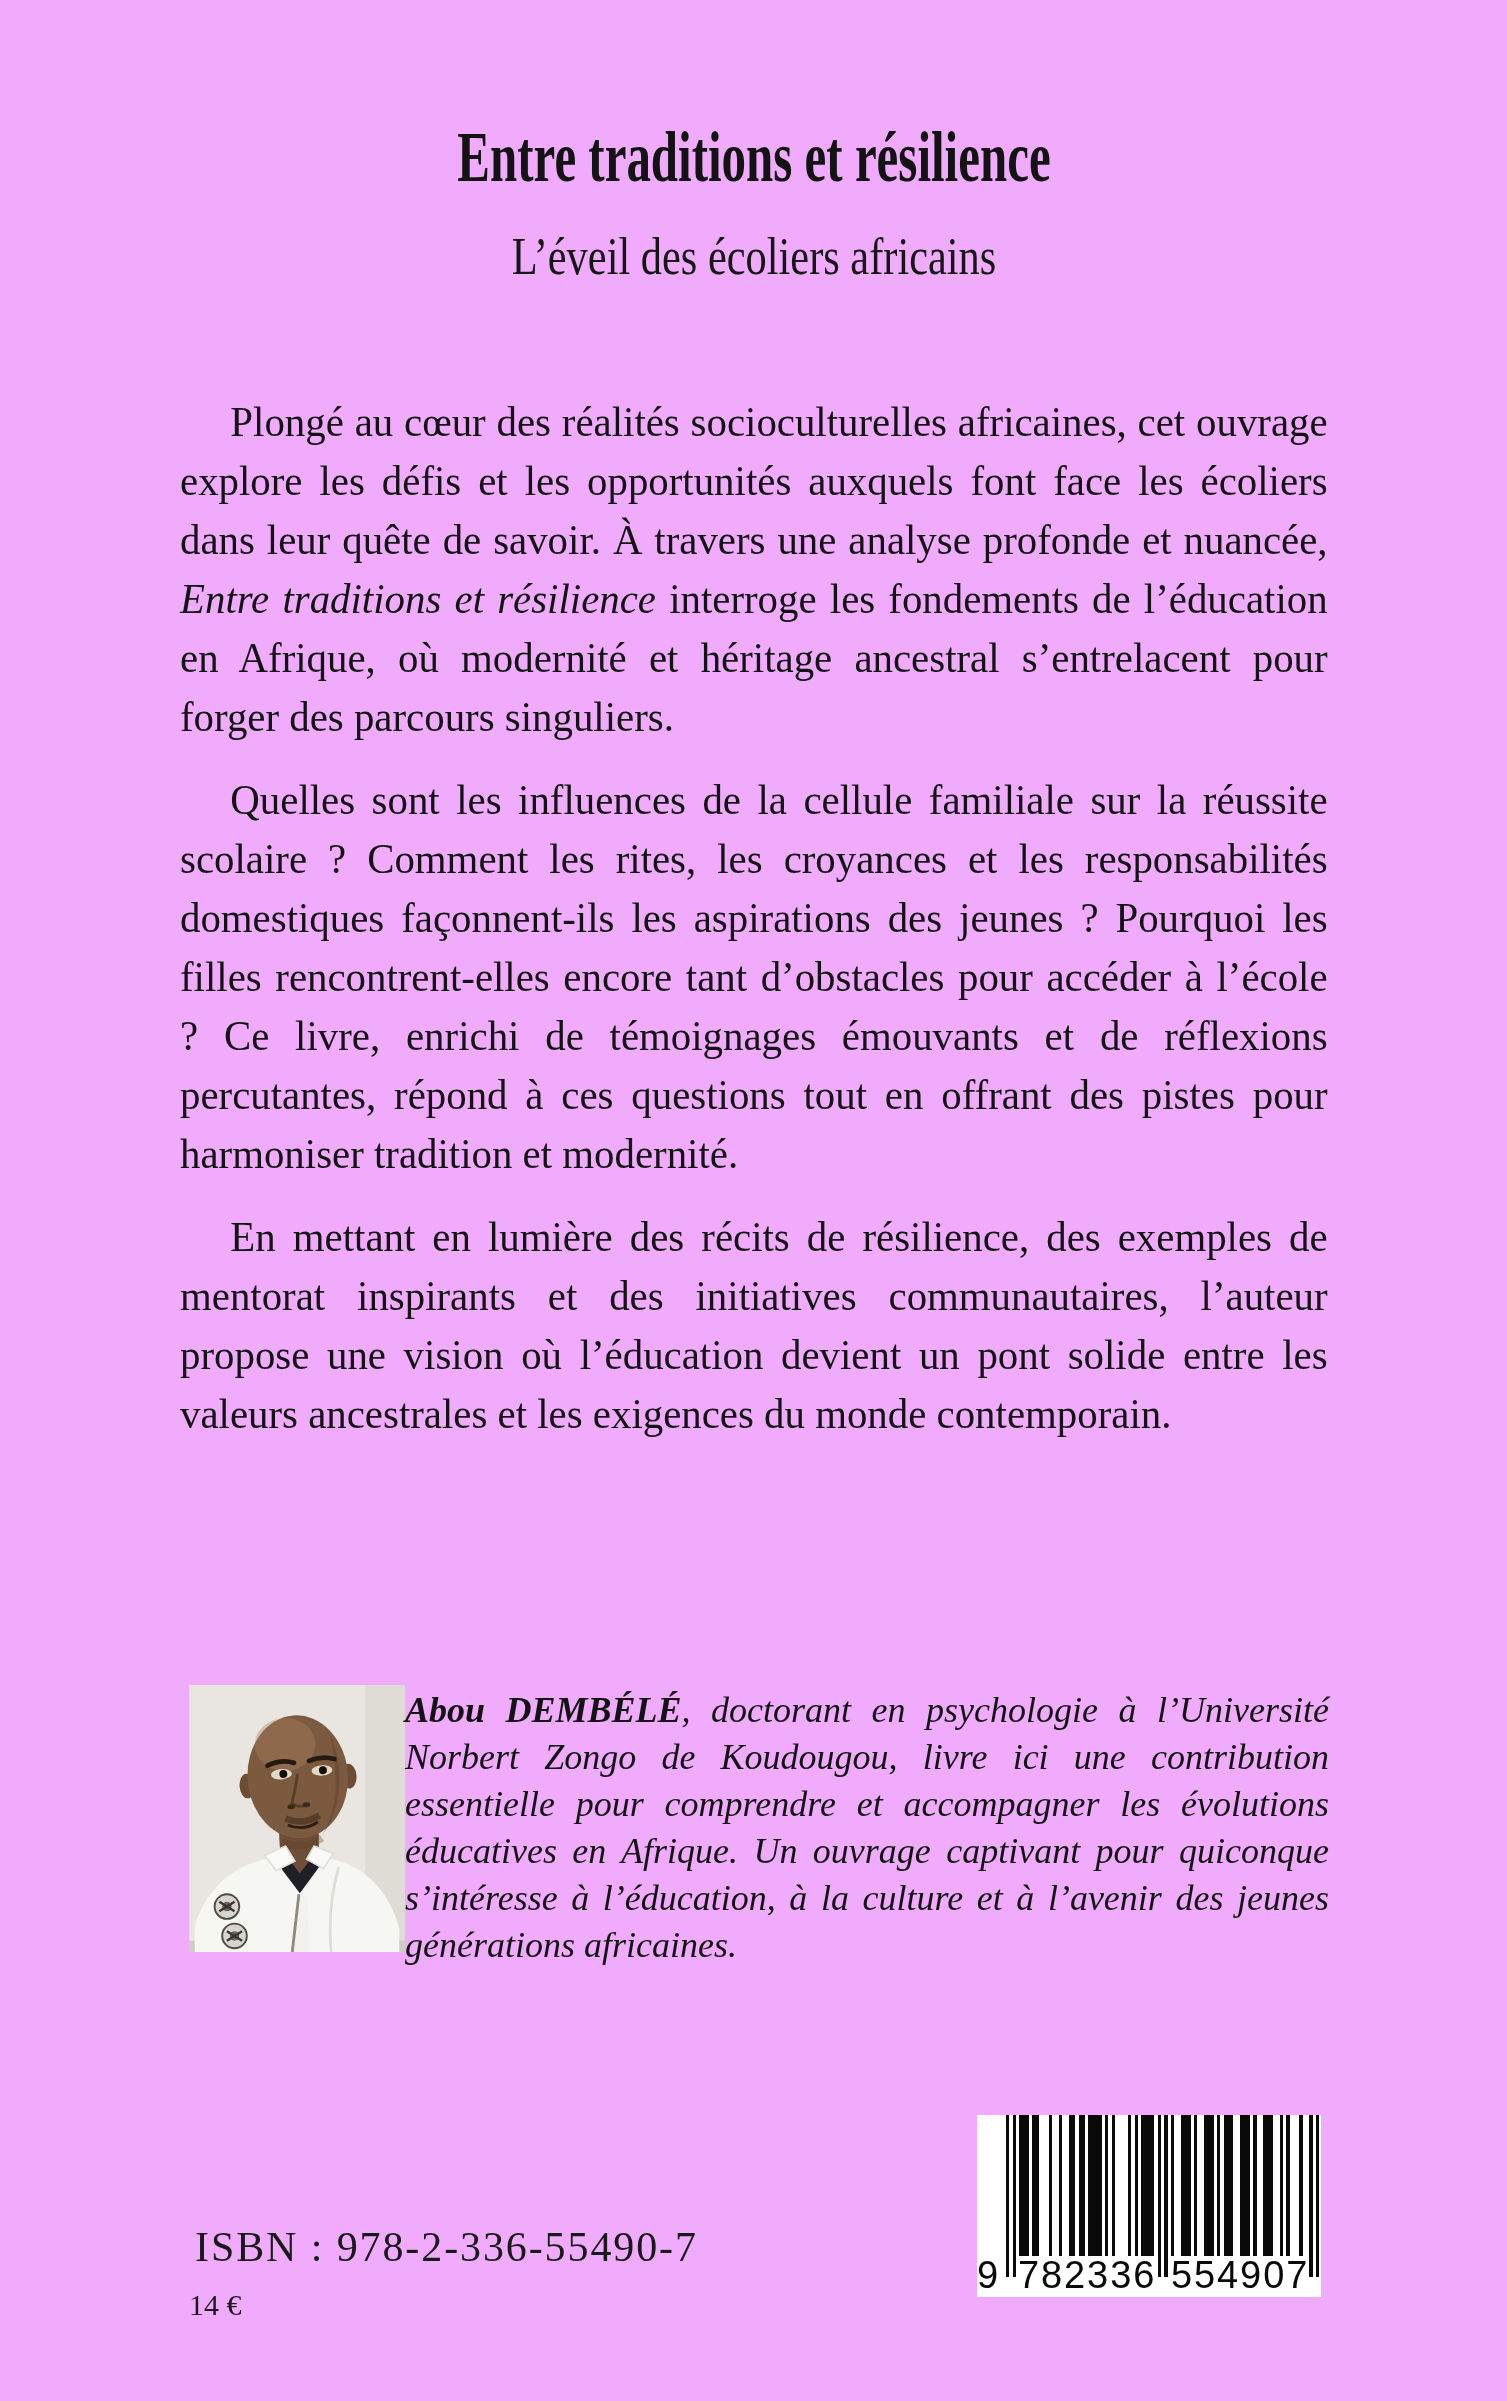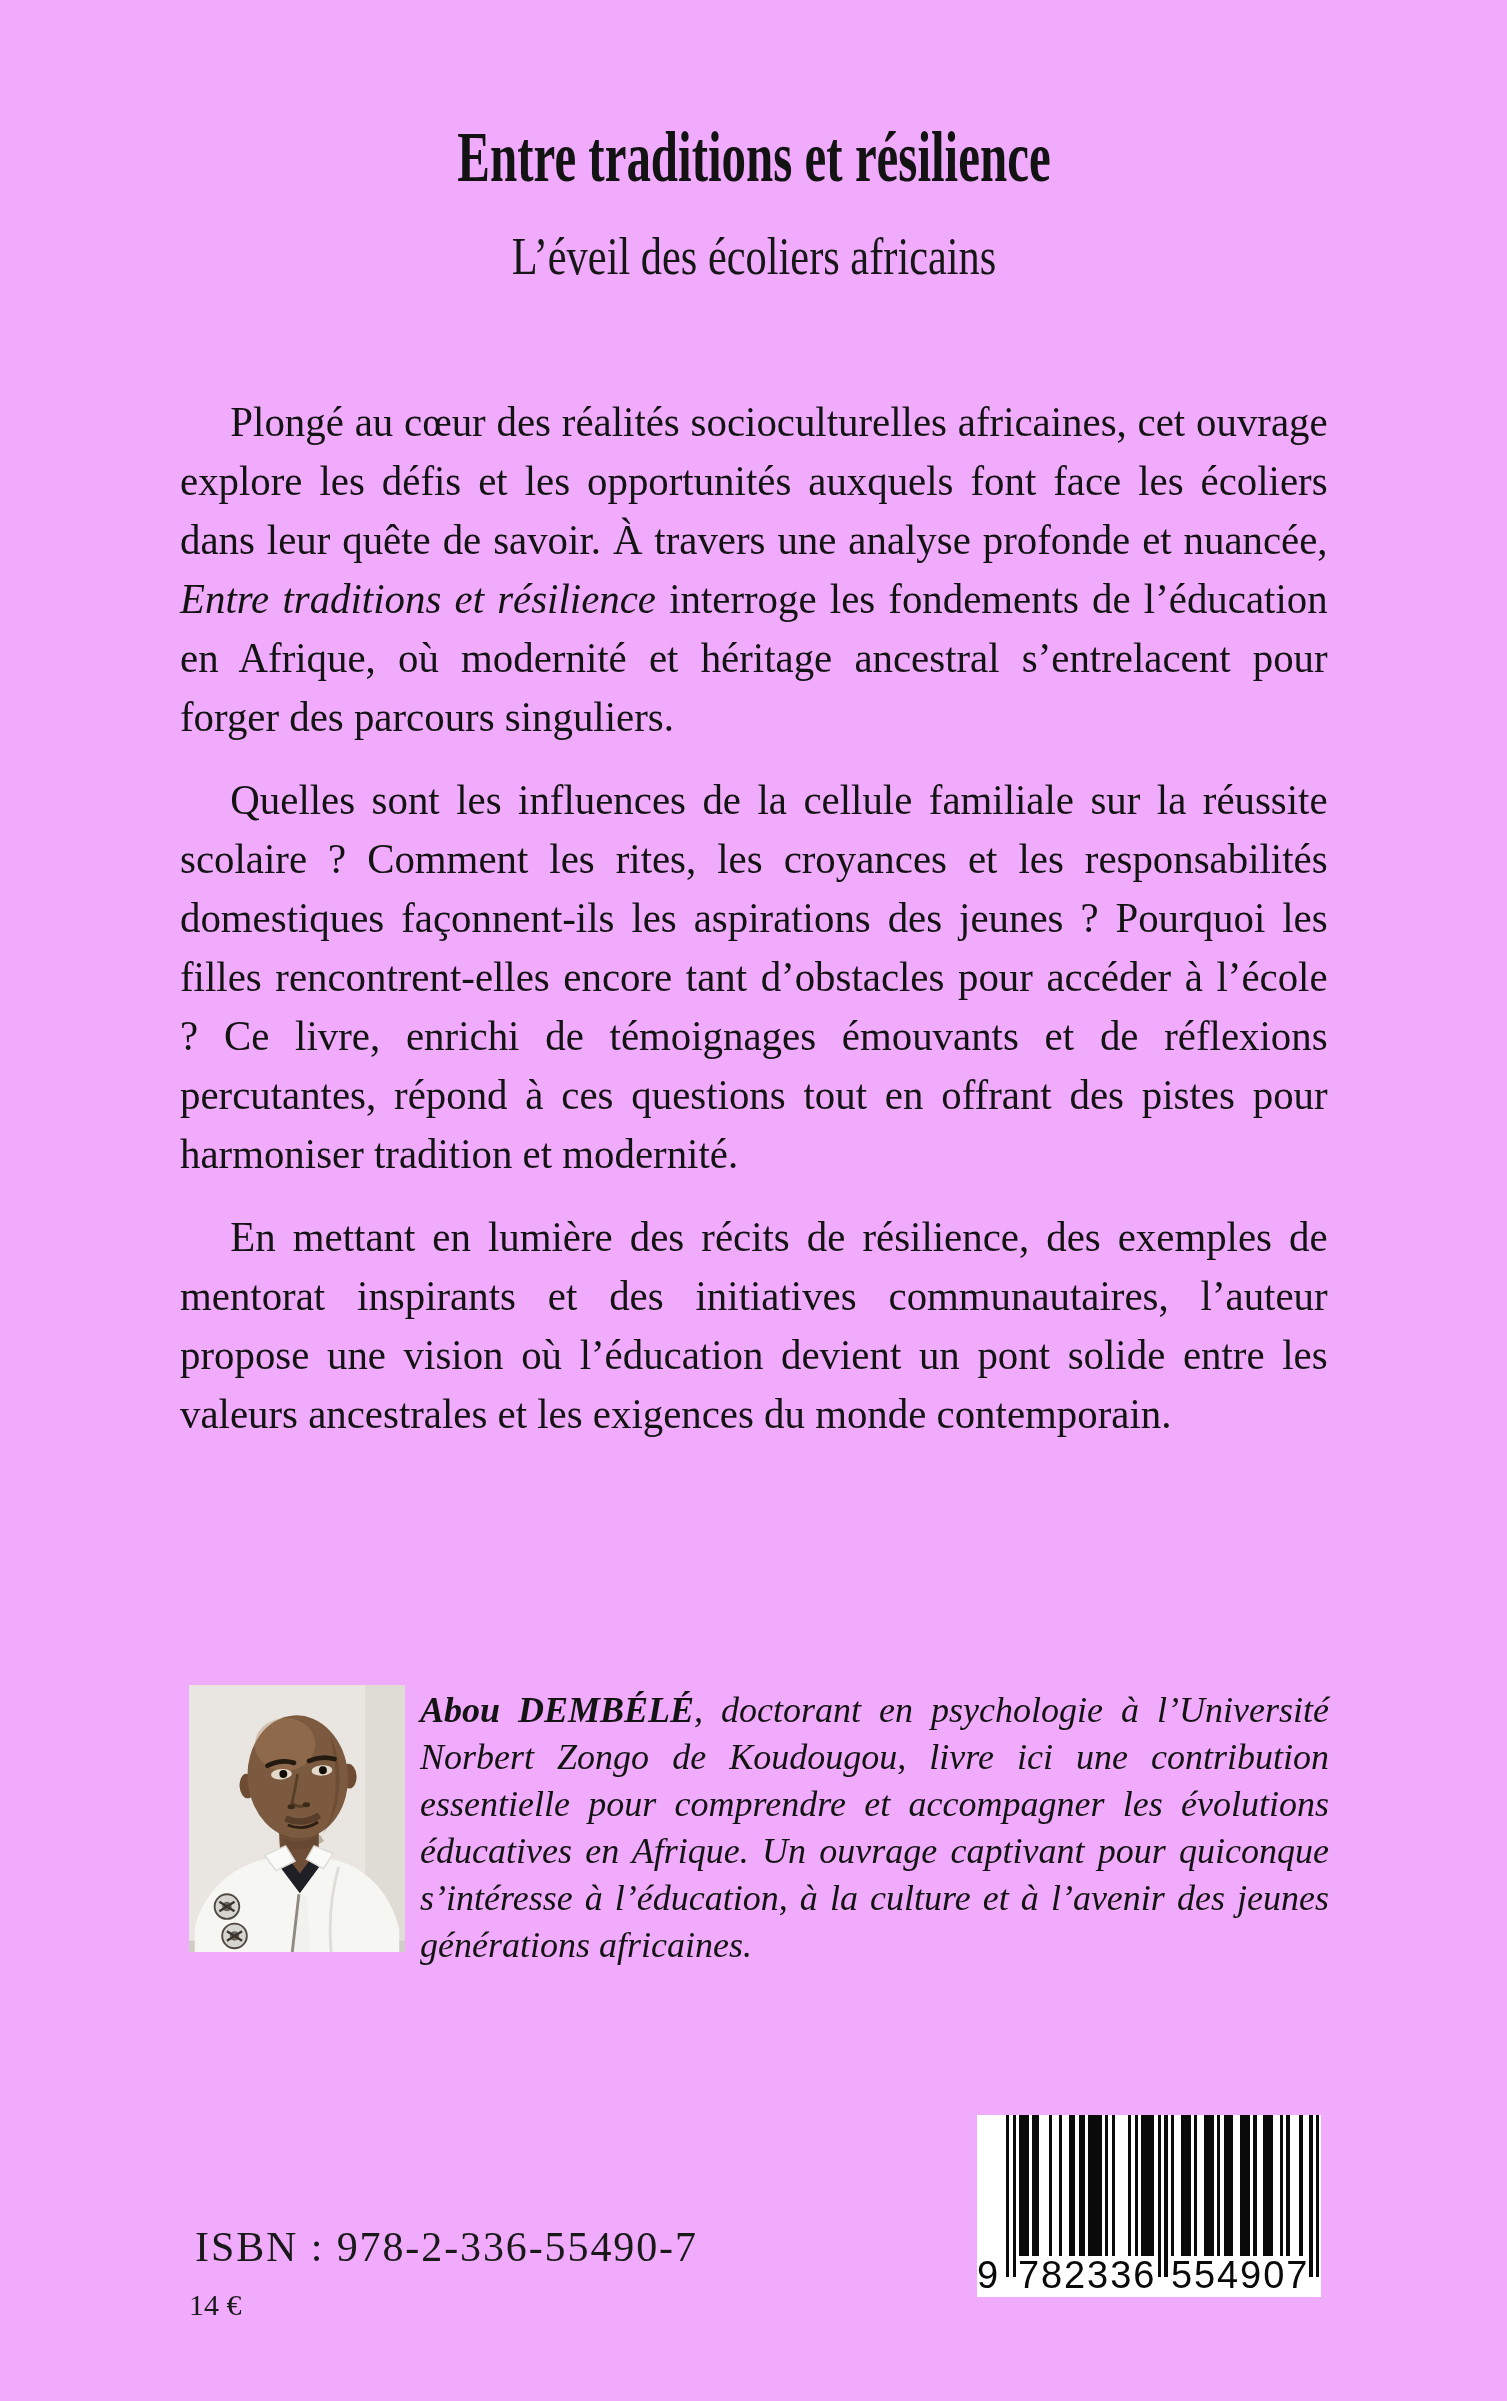--- a/index.html
+++ b/index.html
@@ -34,21 +34,21 @@
     transform:scaleX(.95); transform-origin:left top;
     font-size:43px; line-height:59px;
     text-align:justify; text-justify:inter-word;
   }
   .synopsis p{margin:0 0 24px 0; text-indent:53px;}
   .synopsis p:last-child{margin-bottom:0;}
   .book-ref{font-style:italic;}
   
   .author{
     position:absolute; top:1685px; left:189px; width:1140px;
-    display:flex; gap:15px; align-items:flex-start;
+    display:flex; align-items:flex-start;
   }
   .photo{width:216px; height:267px; margin:0; flex:0 0 auto;}
   .photo svg{display:block;}
   .bio{
     margin:1.9px 0 0 0; flex:1;
     font-style:italic; font-size:36px; line-height:47px;
     text-align:justify;
   }
   .author-name{font-weight:700; font-style:italic;}
   

